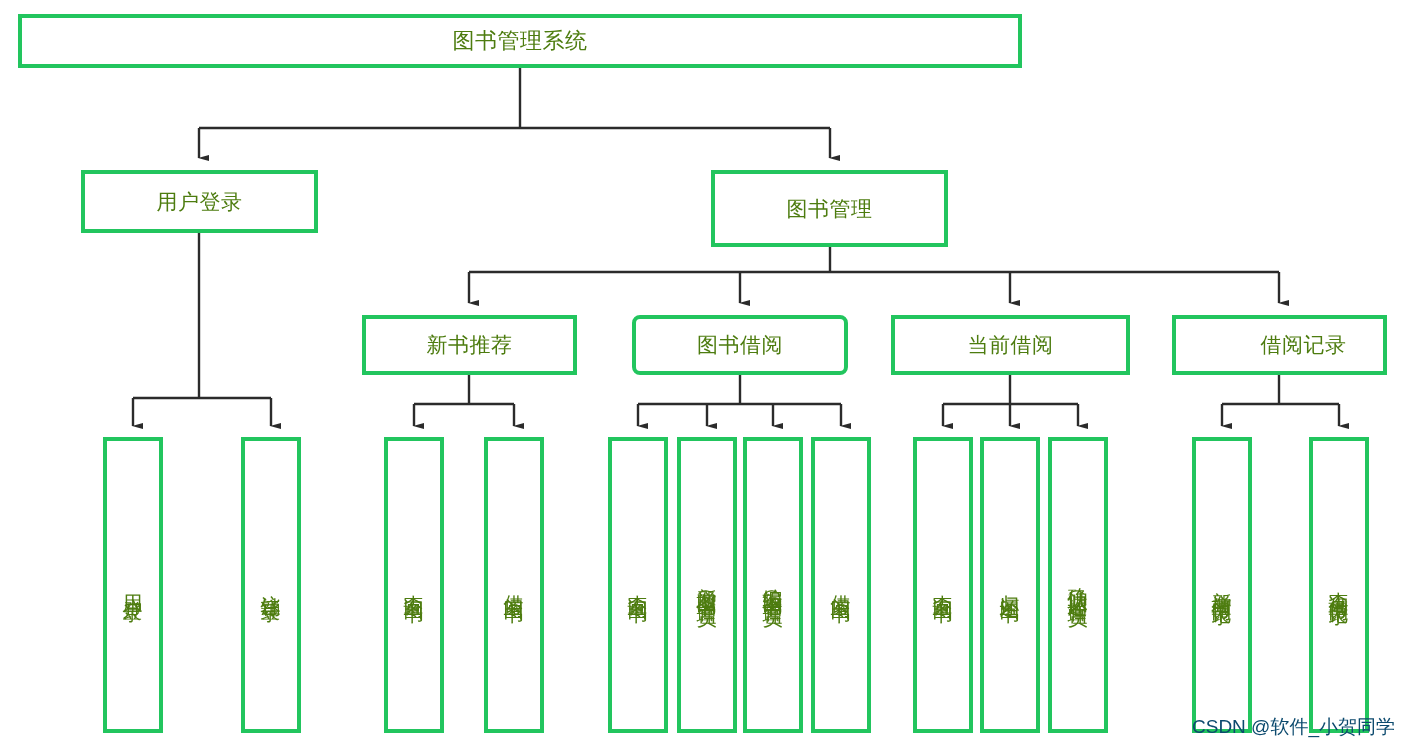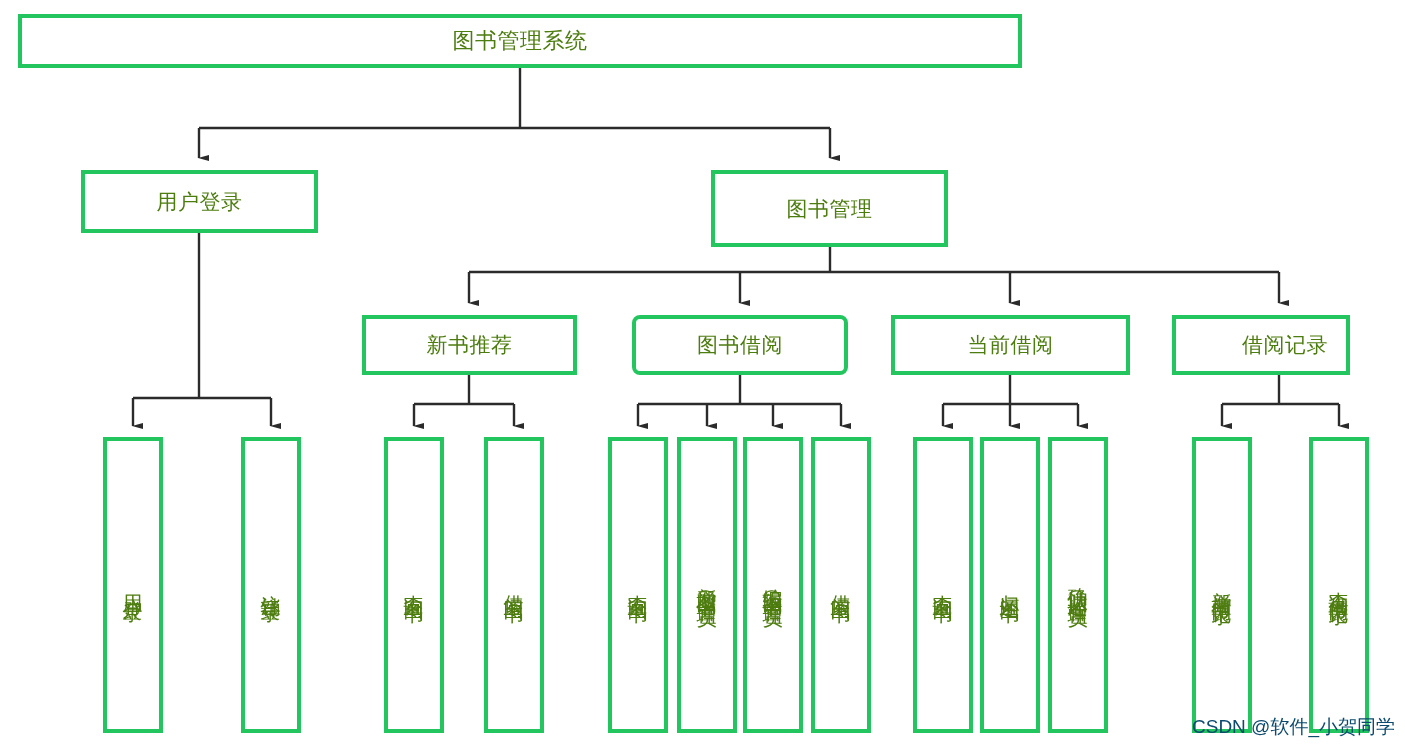--- a/index.html
+++ b/index.html
@@ -134,21 +134,21 @@
 
   <div class="node h" style="left:362px; top:315px; width:215px; height:60px;">
     <span>新书推荐</span>
   </div>
   <div class="node h" style="left:632px; top:315px; width:216px; height:60px;border-radius:8px;">
     <span>图书借阅</span>
   </div>
   <div class="node h" style="left:891px; top:315px; width:239px; height:60px;">
     <span>当前借阅</span>
   </div>
-  <div class="node h" style="left:1172px; top:315px; width:178px; height:60px;padding-left:48px;">
+  <div class="node h" style="left:1172px; top:315px; width:215px; height:60px;padding-left:48px;">
     <span>借阅记录</span>
   </div>
 
   <div class="node v" style="left:103px; top:437px; width:60px; height:296px;">
     <span class="vtext">用户登录</span>
   </div>
   <div class="node v" style="left:241px; top:437px; width:60px; height:296px;">
     <span class="vtext">注销登录</span>
   </div>
 

